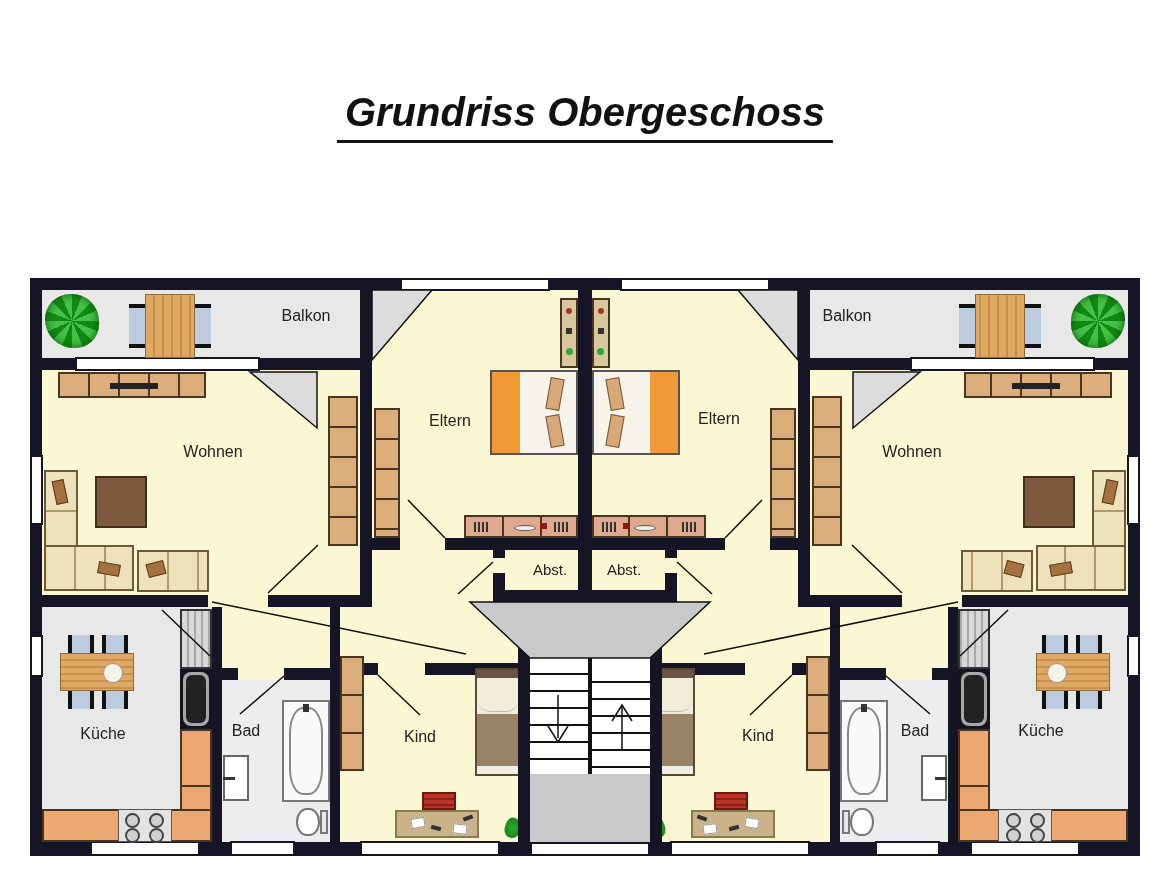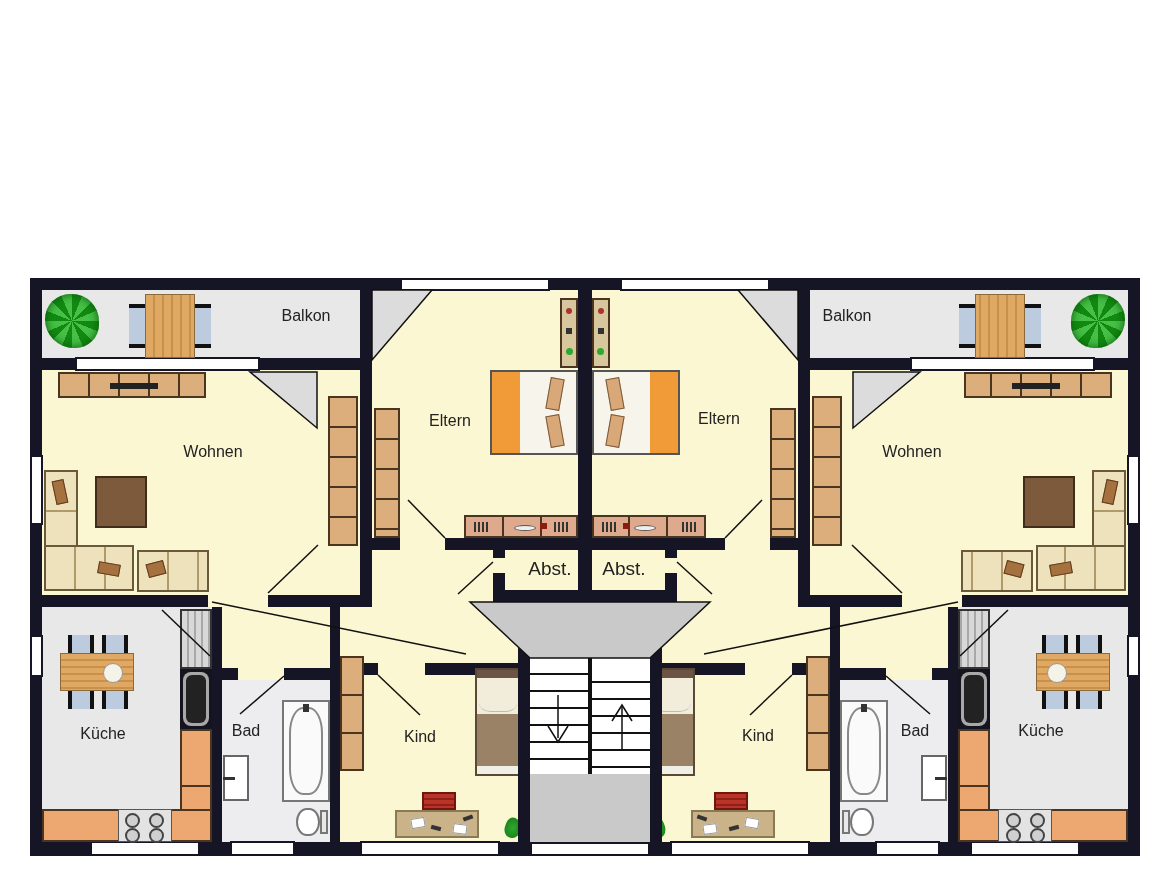--- a/index.html
+++ b/index.html
@@ -9,21 +9,21 @@
   .title{left:50%;top:90px;transform:translateX(-50%);font-size:40px;font-style:italic;
          font-weight:600;color:#111;border-bottom:3px solid #111;padding:0 8px 5px 8px;white-space:nowrap;}
   .apt{width:555px;height:578px;top:278px;}
   .apt.right{transform:scaleX(-1);}
   .w{background:#151525;}
   .floor-cream{background:#FBF7D2;}
   .floor-gray{background:#E8E8E8;}
   .floor-bath{background:#EDEDF0;}
   .win{background:#fff;border:2px solid #151525;}
   .lbl{transform:translate(-50%,-50%);font-size:16px;color:#222;white-space:nowrap;z-index:40;}
-  .lbl.small{font-size:19px;}
+  .lbl.small{font-size:15px;}
   
   .tan{background:#DCAE7C;border:2px solid #4a3520;}
   .seg-v{background-image:repeating-linear-gradient(180deg,transparent 0 28px,#4a3520 28px 30px);}
   .seg-h{background-image:repeating-linear-gradient(90deg,transparent 0 28px,#4a3520 28px 30px);}
   .sofa{background:#EDE2BC;border:2px solid #6b5a3a;}
   .sofa.cush-h{background-image:repeating-linear-gradient(90deg,transparent 0 28px,#b09a6a 28px 30px);}
   .sofa.cush-v{background-image:repeating-linear-gradient(180deg,transparent 0 38px,#b09a6a 38px 40px);}
   .pillow{background:#A5713F;border:1px solid #5e3c1d;}
   .coffee{background:#7E5A3C;border:2px solid #3f2d1c;}
   .wood-v{background:repeating-linear-gradient(90deg,#DFA964 0 7px,#C89048 7px 9px);border:1px solid #8a6a3a;}
@@ -67,20 +67,21 @@
            background-position:0 8px;}
   .landing{background:#C9C9C9;}
   svg.overlay{position:absolute;left:0;top:0;z-index:30;pointer-events:none;}
   .lbl-layer{z-index:40;}
 </style>
 </head>
 <body>
 
 <div class="canvas">
 
+  <div class="a title">Grundriss Obergeschoss</div>
 
   <div class="a apt left" style="left:30px;">
 
     <div class="a floor-cream" style="left:12px;top:12px;width:536px;height:552px;"></div>
     <div class="a floor-gray" style="left:12px;top:12px;width:318px;height:68px;"></div>
     <div class="a floor-gray" style="left:12px;top:329px;width:170px;height:235px;"></div>
     <div class="a floor-bath" style="left:192px;top:402px;width:108px;height:162px;"></div>
 
     <div class="a w" style="left:0;top:0;width:555px;height:12px;"></div>
     <div class="a w" style="left:0;top:0;width:12px;height:578px;"></div>

